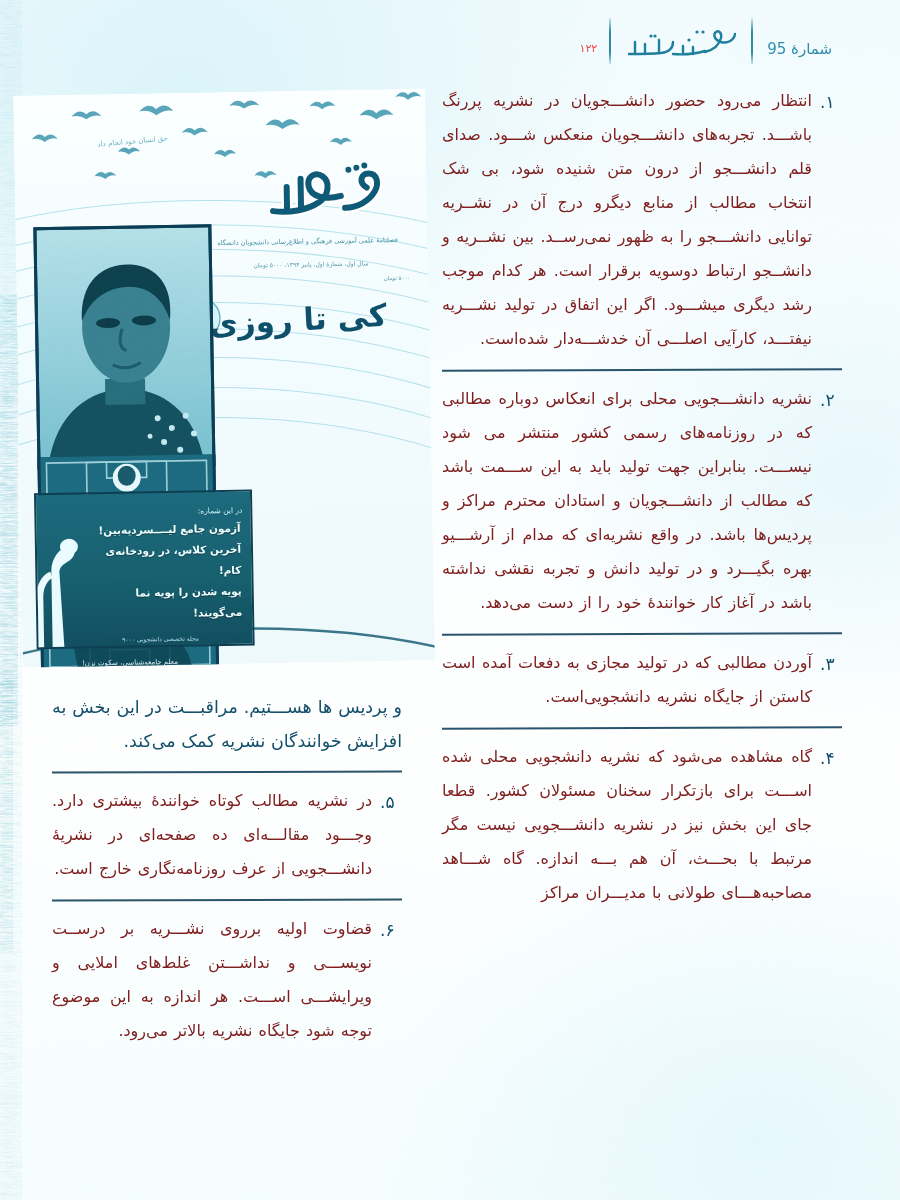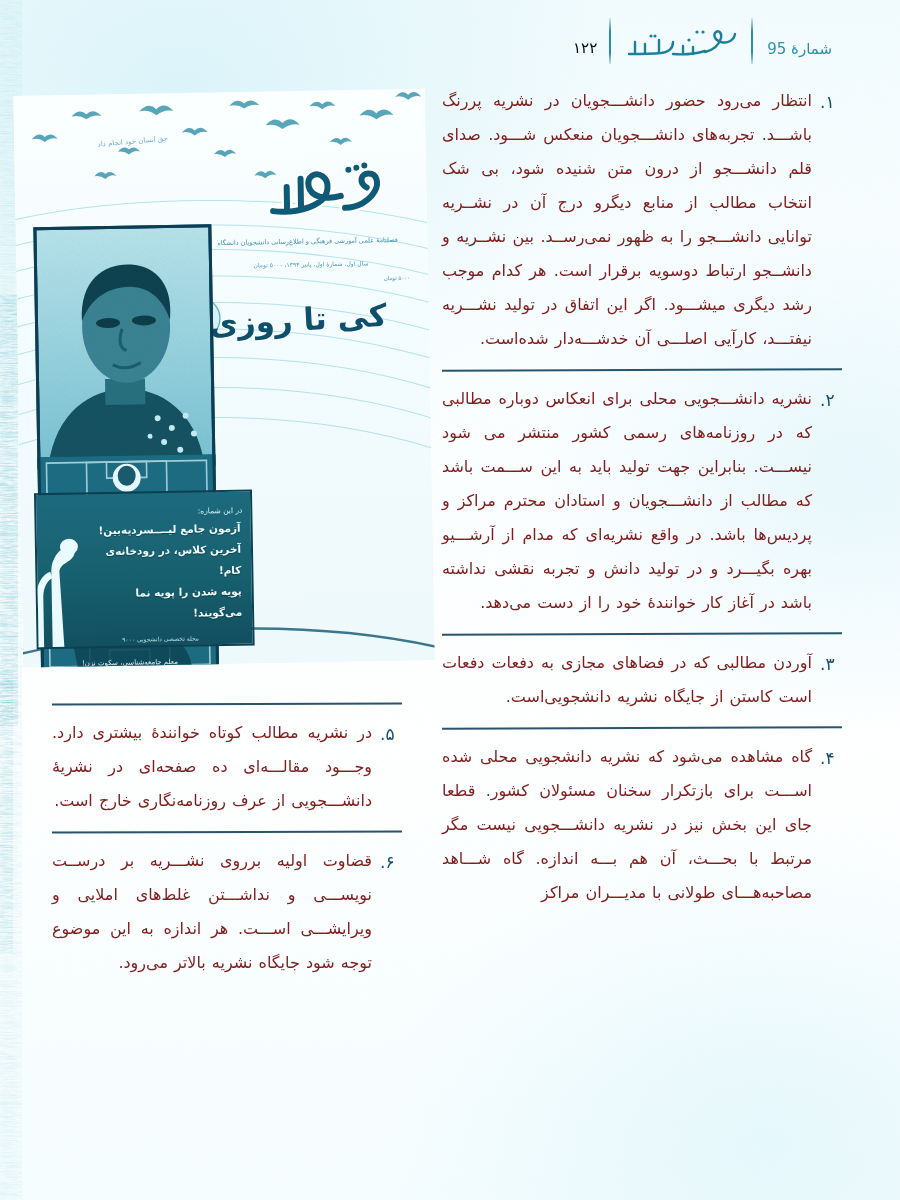--- a/index.html
+++ b/index.html
@@ -58,22 +58,22 @@
   .hdr-inner {
     position: absolute;
     right: 58px;
     top: 0;
     display: flex;
     flex-direction: row;
     align-items: center;
     gap: 0;
   }
   .hdr-pageno {
-    font-size: 15px;
-    color: #000000;
+    font-size: 11px;
+    color: #ef4444;
     letter-spacing: .5px;
     padding: 0 12px 0 6px;
     transform: translateY(7px);
   }
   .hdr-rule {
     width: 2px;
     height: 46px;
     background: linear-gradient(180deg, rgba(40,130,155,.15), #2f8aa5 30%, #2f8aa5 75%, rgba(40,130,155,.2));
   }
   .hdr-logo {
@@ -559,36 +559,37 @@
       <div class="entry-body">
         <div class="entry-num">۲.</div>
         <div class="entry-text">نشریه دانشـــجویی محلی برای انعکاس دوباره مطالبی که در روزنامه‌های رسمی کشور منتشر می شود نیســـت. بنابراین جهت تولید باید به این ســـمت باشد که مطالب از دانشـــجویان و استادان محترم مراکز و پردیس‌ها باشد. در واقع نشریه‌ای که مدام از آرشـــیو بهره بگیـــرد و در تولید دانش و تجربه نقشی نداشته باشد در آغاز کار خوانندهٔ خود را از دست می‌دهد.</div>
       </div>
     </div>
     <div class="entry-rule"></div>
 
     <div class="entry">
       <div class="entry-body">
         <div class="entry-num">۳.</div>
-        <div class="entry-text">آوردن مطالبی که در فضاهای مجازی به دفعات دفعات است کاستن از جایگاه نشریه دانشجویی‌است.</div>
+        <div class="entry-text">آوردن مطالبی که در تولید مجازی به دفعات آمده است کاستن از جایگاه نشریه دانشجویی‌است.</div>
       </div>
     </div>
     <div class="entry-rule"></div>
 
     <div class="entry">
       <div class="entry-body">
         <div class="entry-num">۴.</div>
         <div class="entry-text">گاه مشاهده می‌شود که نشریه دانشجویی محلی شده اســـت برای بازتکرار سخنان مسئولان کشور. قطعا جای این بخش نیز در نشریه دانشـــجویی نیست مگر مرتبط با بحـــث، آن هم بـــه اندازه. گاه شـــاهد مصاحبه‌هـــای طولانی با مدیـــران مراکز</div>
       </div>
     </div>
 
   </div>
 
   <div class="col col-left" style="top:690px;">
 
+    <div class="cont-text">و پردیس ها هســـتیم. مراقبـــت در این بخش به افزایش خوانندگان نشریه کمک می‌کند.</div>
     <div class="entry-rule"></div>
 
     <div class="entry">
       <div class="entry-body">
         <div class="entry-num">۵.</div>
         <div class="entry-text">در نشریه مطالب کوتاه خوانندهٔ بیشتری دارد. وجـــود مقالـــه‌ای ده صفحه‌ای در نشریهٔ دانشـــجویی از عرف روزنامه‌نگاری خارج است.</div>
       </div>
     </div>
     <div class="entry-rule"></div>
 

